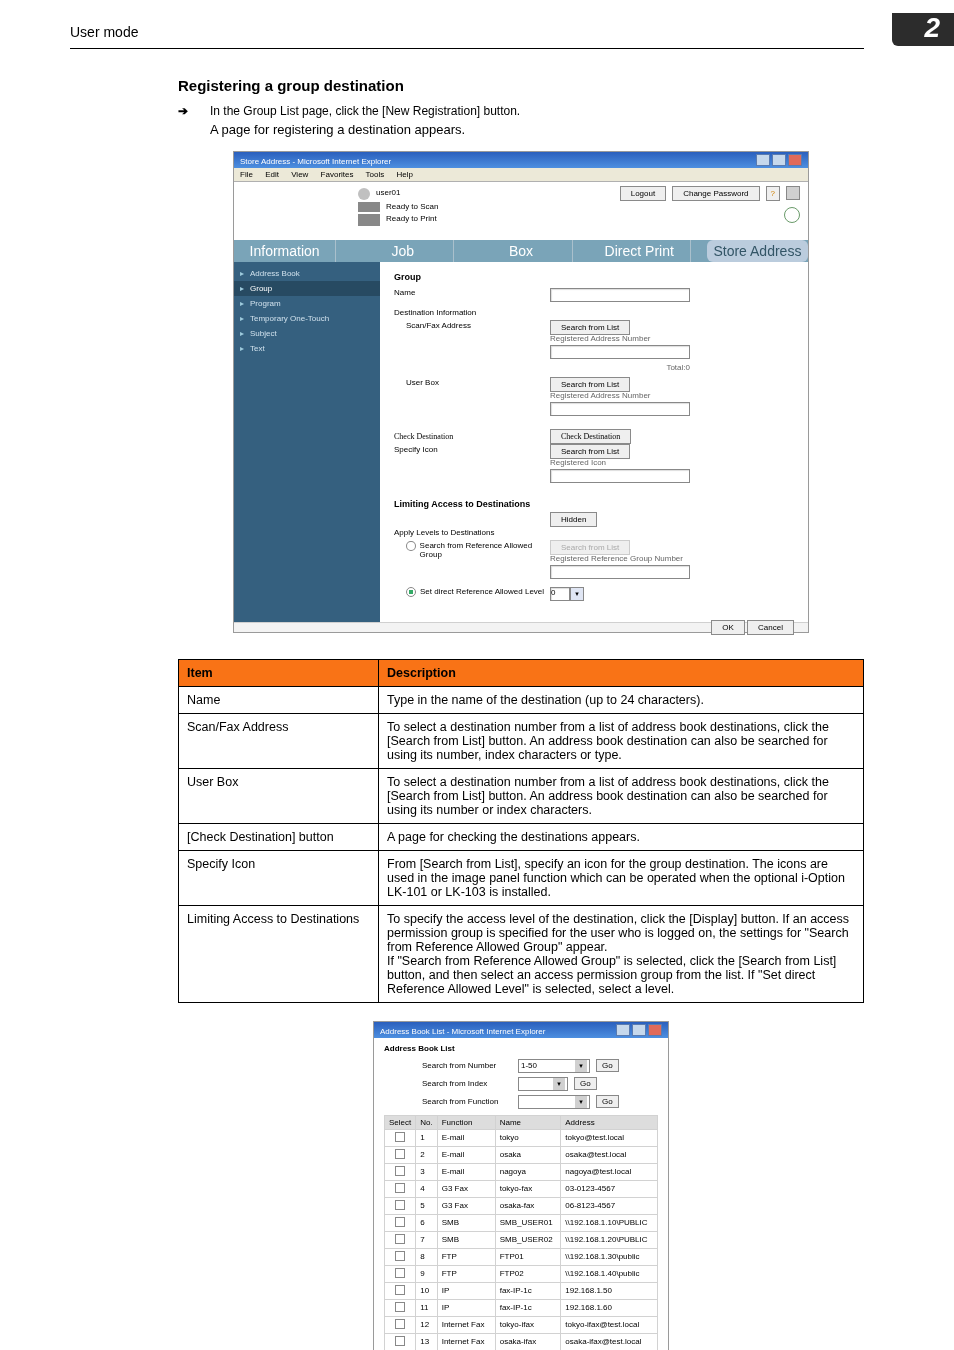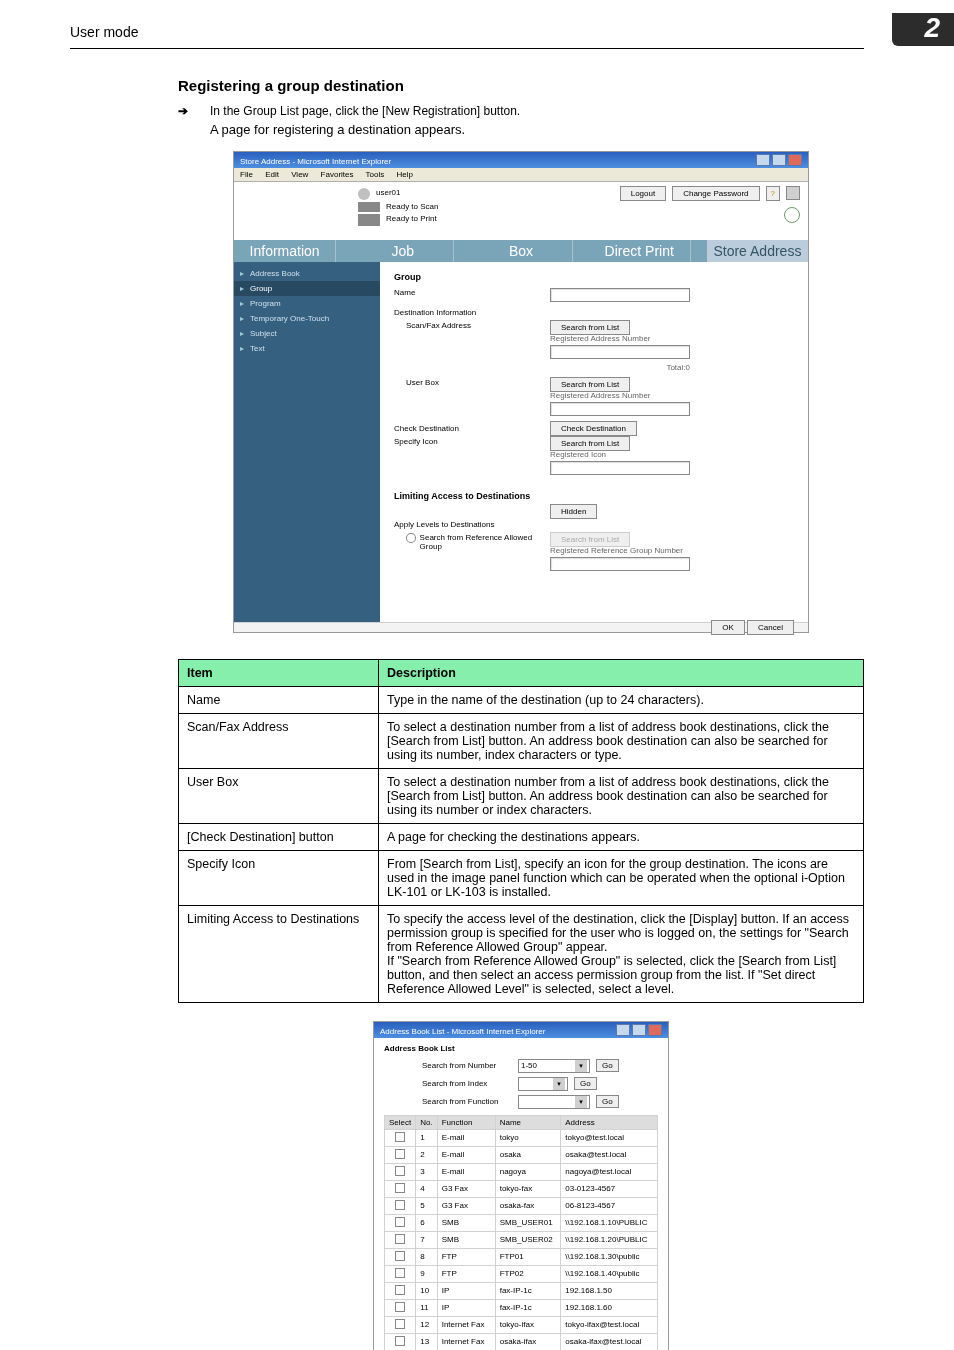--- a/index.html
+++ b/index.html
@@ -100,21 +100,21 @@
   .ss1-btn.dis { color: #aaa; border-color: #ccc; }
   .refresh-ico {
     width: 16px; height: 16px;
     border: 1px solid #6a9b6a;
     border-radius: 50%;
   }
   .scroll-up { width: 14px; height: 14px; background: #d0d0d0; border:1px solid #888;}
   .ss1-tabs { display: flex; background: #7aa4b8; color: #fff; font-size: 14px; gap: 16px; }
   .ss1-tabs div { flex: 1; text-align: center; padding: 3px 0; border-right: 1px solid #aac0cc; }
   .ss1-tabs div:last-child { border-right: none; }
-  .ss1-tabs .active { background: #bcd; color: #356; }
+  .ss1-tabs .active { background: #bcd; color: #356; border-radius: 6px; }
   .ss1-body { display: flex; min-height: 360px; }
   .ss1-side {
     width: 146px;
     background: #35607f;
     color: #cfe0ec;
     padding: 4px 0;
   }
   .ss1-side div {
     padding: 3px 10px 3px 16px;
     position: relative;
@@ -150,21 +150,21 @@
     font-size: 12.5px;
     margin: 8px 0 18px;
   }
   .desc-table th, .desc-table td {
     border: 1px solid #000;
     padding: 6px 8px;
     vertical-align: top;
     text-align: left;
   }
   .desc-table th {
-    background: #86efac;
+    background: #f97316;
     font-weight: bold;
   }
   .desc-table td:first-child { width: 200px; }
   .screenshot2 {
     width: 296px;
     margin: 0 auto;
     border: 1px solid #9a9a9a;
     font-size: 8px;
     text-align: left;
     background: #fff;
@@ -297,21 +297,21 @@
               </div>
             </div>
             <div class="ss1-row">
               <div class="ss1-label" style="padding-left:12px;">User Box</div>
               <div class="ss1-val ss1-stack">
                 <div><span class="ss1-btn">Search from List</span></div>
                 <div class="ss1-small">Registered Address Number</div>
                 <div><span class="ss1-input"></span></div>
               </div>
             </div>
-            <div class="ss1-row" style="">
+            <div class="ss1-row" style="margin-top:8px;font-family:Liberation Serif, serif;">
               <div class="ss1-label">Check Destination</div>
               <div class="ss1-val"><span class="ss1-btn">Check Destination</span></div>
             </div>
             <div class="ss1-row">
               <div class="ss1-label">Specify Icon</div>
               <div class="ss1-val ss1-stack">
                 <div><span class="ss1-btn">Search from List</span></div>
                 <div class="ss1-small">Registered Icon</div>
                 <div><span class="ss1-input"></span></div>
               </div>
@@ -326,20 +326,32 @@
             </div>
             <div class="ss1-row">
               <div class="ss1-label" style="display:flex;gap:4px;padding-left:12px;">
                 <span style="width:10px;height:10px;border:1px solid #888;border-radius:50%;display:inline-block;"></span>
                 <span>Search from Reference Allowed Group</span>
               </div>
               <div class="ss1-val ss1-stack">
                 <div><span class="ss1-btn dis">Search from List</span></div>
                 <div class="ss1-small">Registered Reference Group Number</div>
                 <div><span class="ss1-input"></span></div>
+              </div>
+            </div>
+            <div class="ss1-row">
+              <div class="ss1-label" style="display:flex;gap:4px;padding-left:12px;">
+                <span style="width:10px;height:10px;border:1px solid #888;border-radius:50%;background:radial-gradient(#3a6 40%,#fff 45%);display:inline-block;"></span>
+                <span>Set direct Reference Allowed Level</span>
+              </div>
+              <div class="ss1-val">
+                <span class="ss1-drop">
+                  <span class="inp">0</span>
+                  <span class="arr">▾</span>
+                </span>
               </div>
             </div>
           </div>
         </div>
         <div class="ss1-footer">
           <span class="ss1-btn">OK</span>
           <span class="ss1-btn">Cancel</span>
         </div>
       </div>
     </div>

